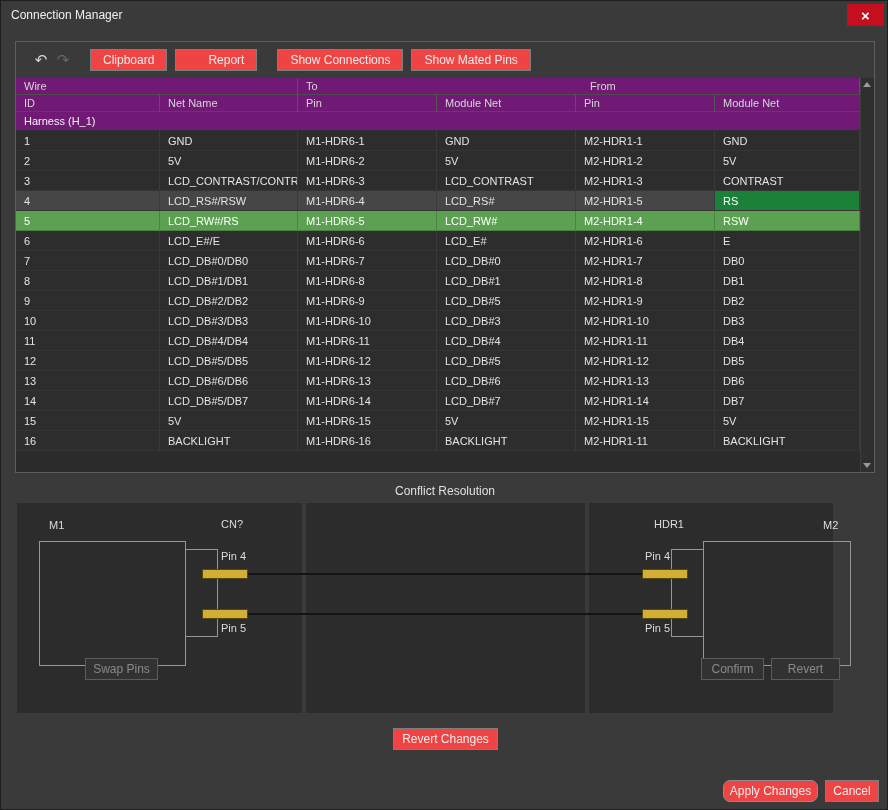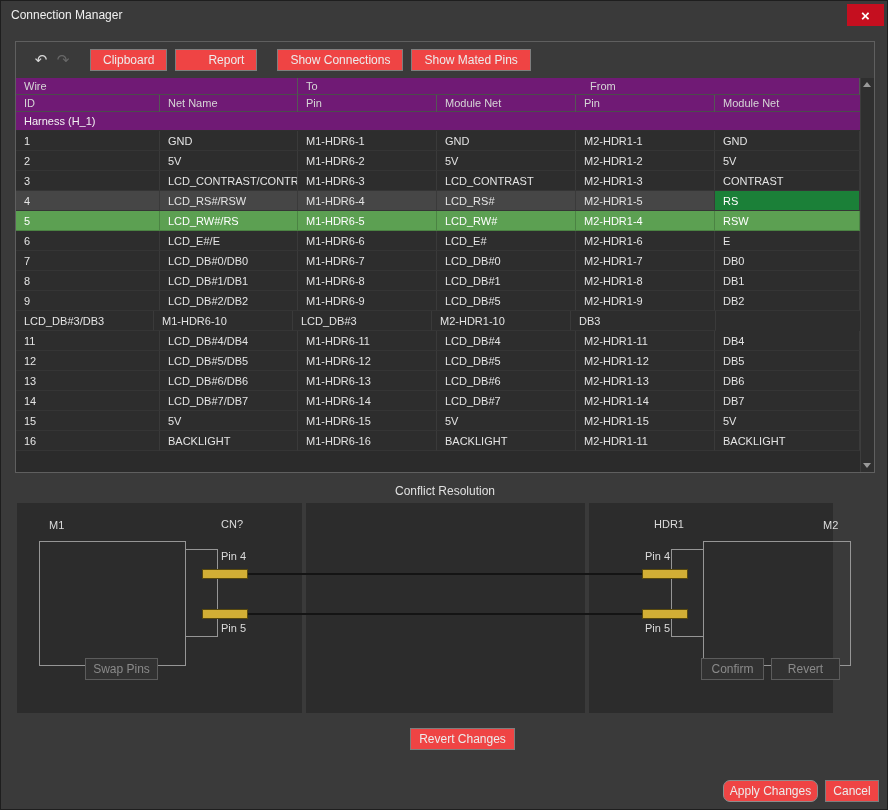--- a/index.html
+++ b/index.html
@@ -63,21 +63,21 @@
   .cpanel{position:absolute;top:502px;height:210px;background:#2c2c2c;}
   .cpanel.left{left:16px;width:285px;}
   .cpanel.mid{left:305px;width:279px;}
   .cpanel.right{left:588px;width:244px;}
   .diag-label{position:absolute;font-size:11px;color:#dcdcdc;white-space:nowrap;}
   .outline{position:absolute;border:1px solid #969696;box-sizing:border-box;background:transparent;}
   .pin{position:absolute;width:46px;height:10px;background:var(--pin-gold,#d2ae35);
     border:1px solid #57480e;box-sizing:border-box;}
   .wires-svg{position:absolute;left:16px;top:502px;width:856px;height:210px;pointer-events:none;}
   .panel-btn{position:absolute;}
-  .revert-changes{position:absolute;left:392px;top:727px;width:105px;margin-left:17px;}
+  .revert-changes{position:absolute;left:392px;top:727px;width:105px;}
   
   .apply-btn{position:absolute;left:722px;top:779px;width:95px;border-color:#8d8d8d;border-radius:7px;}
   .cancel-btn{position:absolute;left:824px;top:779px;width:54px;}
 </style>
 </head>
 <body>
 
 <div class="window">
 
   <div class="titlebar">
@@ -186,20 +186,21 @@
             </div>
             <div class="trow">
               <div class="cell c1">9</div>
               <div class="cell c2">LCD_DB#2/DB2</div>
               <div class="cell c3">M1-HDR6-9</div>
               <div class="cell c4">LCD_DB#5</div>
               <div class="cell c5">M2-HDR1-9</div>
               <div class="cell c6">DB2</div>
             </div>
             <div class="trow">
+              <div class="cell c1">10</div>
               <div class="cell c2">LCD_DB#3/DB3</div>
               <div class="cell c3">M1-HDR6-10</div>
               <div class="cell c4">LCD_DB#3</div>
               <div class="cell c5">M2-HDR1-10</div>
               <div class="cell c6">DB3</div>
             </div>
             <div class="trow">
               <div class="cell c1">11</div>
               <div class="cell c2">LCD_DB#4/DB4</div>
               <div class="cell c3">M1-HDR6-11</div>
@@ -218,21 +219,21 @@
             <div class="trow">
               <div class="cell c1">13</div>
               <div class="cell c2">LCD_DB#6/DB6</div>
               <div class="cell c3">M1-HDR6-13</div>
               <div class="cell c4">LCD_DB#6</div>
               <div class="cell c5">M2-HDR1-13</div>
               <div class="cell c6">DB6</div>
             </div>
             <div class="trow">
               <div class="cell c1">14</div>
-              <div class="cell c2">LCD_DB#7/DB7</div>
+              <div class="cell c2">LCD_DB#5/DB7</div>
               <div class="cell c3">M1-HDR6-14</div>
               <div class="cell c4">LCD_DB#7</div>
               <div class="cell c5">M2-HDR1-14</div>
               <div class="cell c6">DB7</div>
             </div>
             <div class="trow">
               <div class="cell c1">15</div>
               <div class="cell c2">5V</div>
               <div class="cell c3">M1-HDR6-15</div>
               <div class="cell c4">5V</div>

